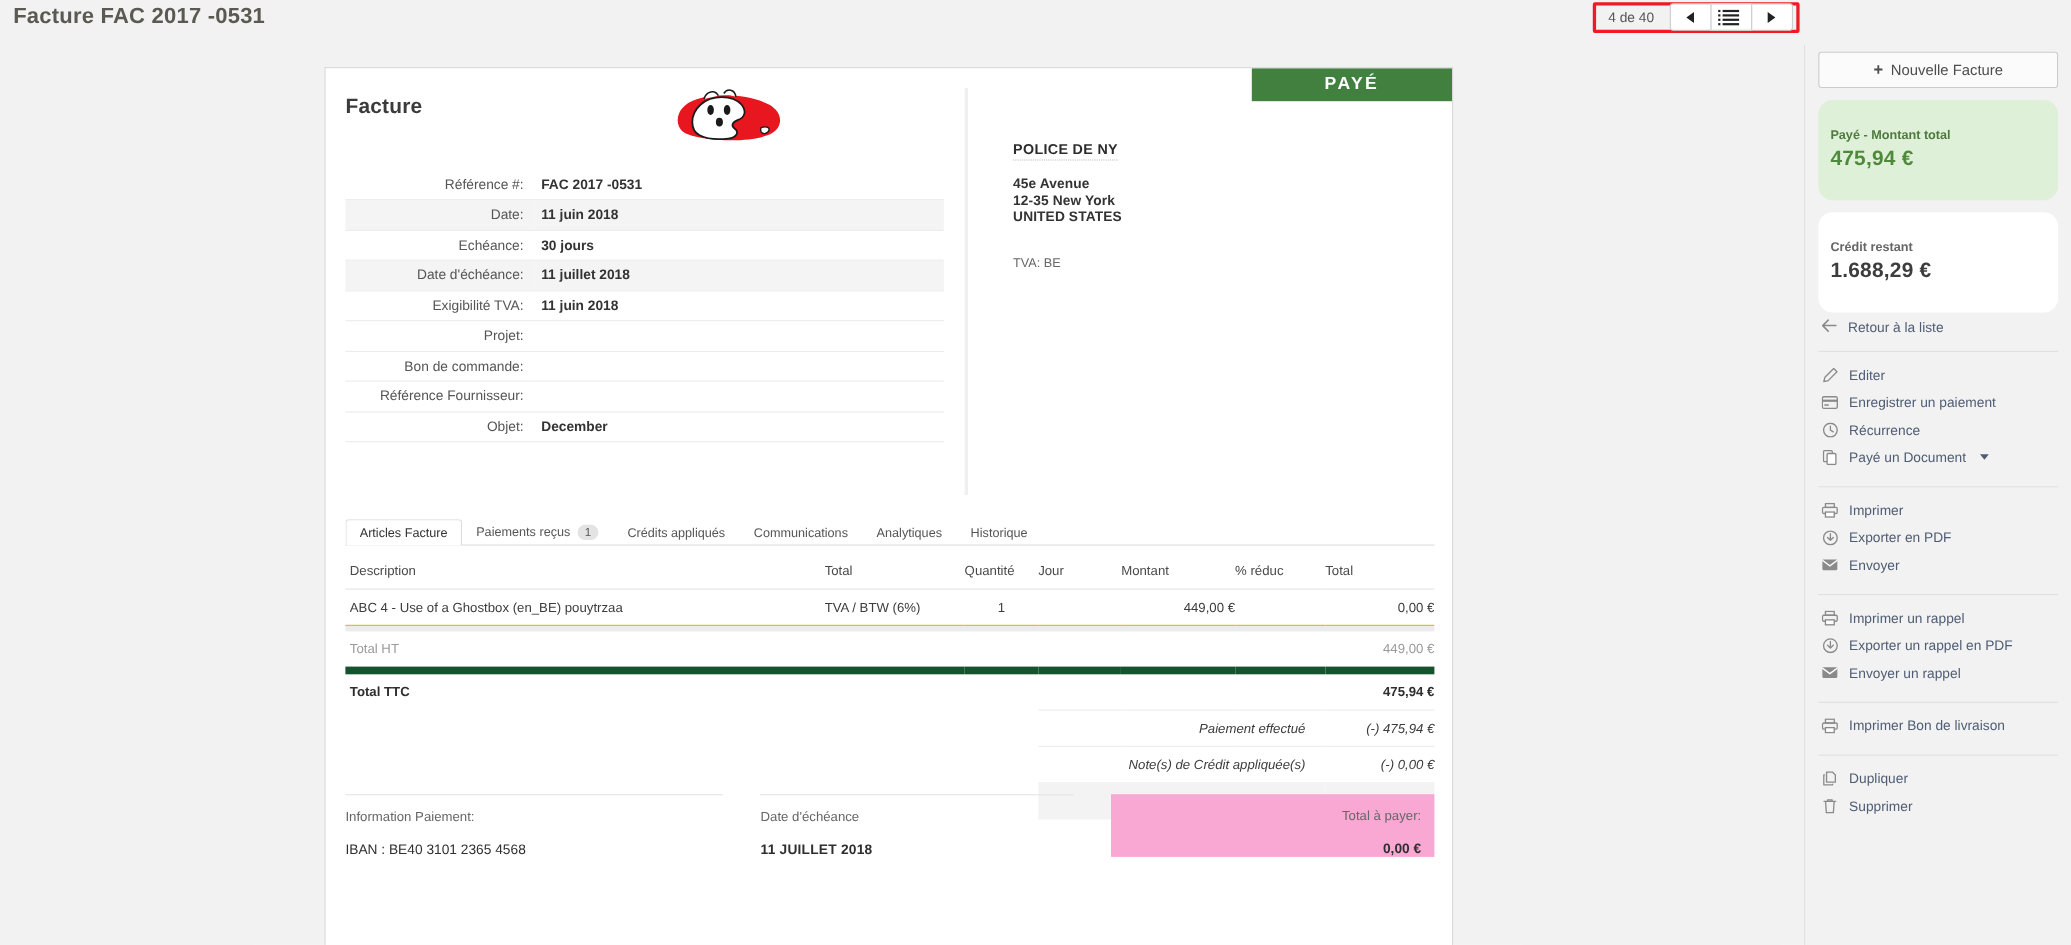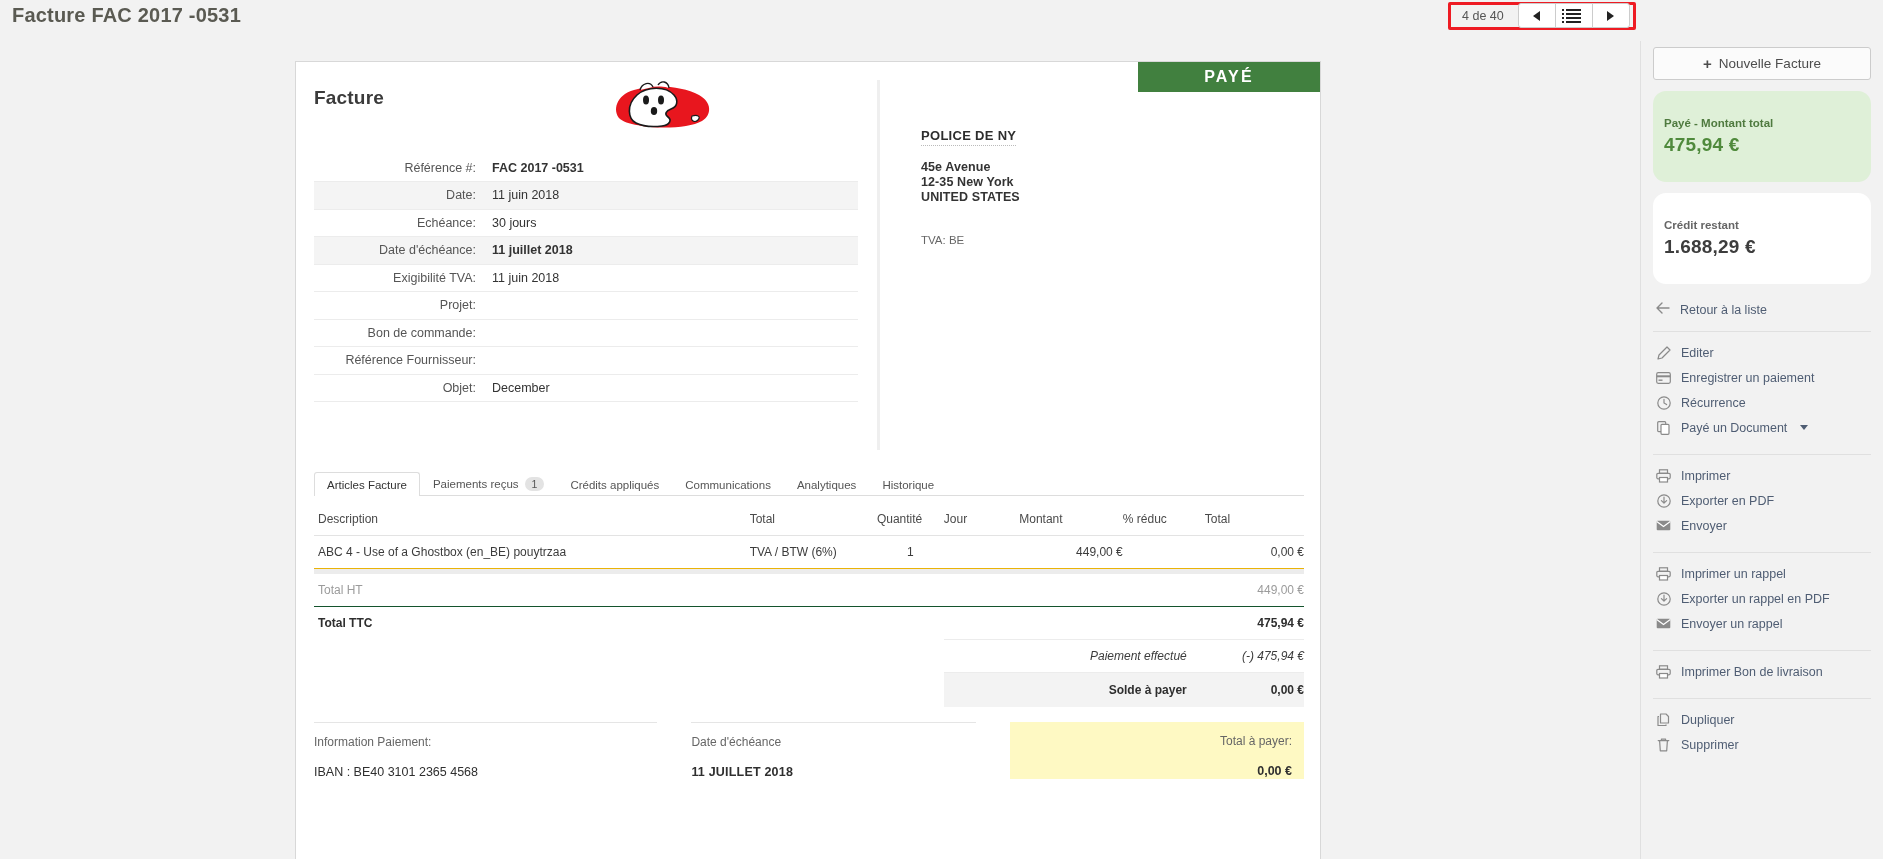--- a/index.html
+++ b/index.html
@@ -69,21 +69,21 @@
 
   
   .fields{
     position:absolute;left:18px;top:92px;width:544px;
     border-collapse:collapse;font-size:12.5px;
   }
   .fields tr{height:27.5px;}
   .fields tr.alt{background:#f4f4f4;}
   .fields td{border-bottom:1px solid #ececec;padding:0;vertical-align:middle;}
   .fields td.lbl{width:162px;text-align:right;color:#555;padding-right:10px;white-space:nowrap;}
-  .fields td.val{color:#333;padding-left:6px;}
+  .fields td.val{color:#333;padding-left:6px;font-weight:bold;}
   .fields td.val.b{font-weight:bold;}
 
   
   .addr{position:absolute;left:625px;top:66px;font-size:12.5px;line-height:15px;}
   .addr .name{
     font-weight:bold;font-size:13px;color:#2d2d2d;letter-spacing:.3px;
     border-bottom:1px dotted #bbb;display:inline-block;padding-bottom:2px;
   }
   .addr .lines{margin-top:14px;font-weight:bold;color:#333;letter-spacing:.1px;}
   .addr .tva{margin-top:28px;font-size:11.5px;color:#666;font-weight:normal;}
@@ -118,36 +118,36 @@
   .items td{padding:9px 0;border-bottom:1px solid #eab308;color:#3c3c3c;}
   .col-desc{width:400px;padding-left:4px!important;}
   .col-taxe{width:118px;}
   .col-qte{width:62px;text-align:center;}
   .col-jour{width:70px;}
   .col-mont{width:96px;text-align:right;}
   .col-red{width:76px;text-align:right;padding-right:4px;}
   .col-tot{width:92px;text-align:right;padding-right:4px;}
 
   .sep-row td{height:5px;padding:0;background:#ececec;border:none;}
-  .tr-ht td{color:#9b9b9b;border-bottom:1px solid #14532d;}
+  .tr-ht td{color:#9b9b9b;border-bottom:7px solid #14532d;}
   .tr-ttc td{font-weight:bold;color:#2e2e2e;border-bottom:none;}
   .tr-pay td{font-style:italic;color:#3c3c3c;border-bottom:1px solid #ececec;border-top:1px solid #ececec;}
   .tr-pay td.blank, .tr-note td.blank{border:none;}
   .tr-note td{font-style:italic;color:#3c3c3c;border-bottom:none;}
   .tr-solde td{background:#f3f3f3;font-weight:bold;color:#2e2e2e;border:none;padding:10px 0;}
   .tr-solde td.blank{background:#fff;}
   .tr-ttc td.blank{border-bottom:none;}
   .pay-lbl{text-align:right;padding-right:18px!important;}
 
   
   .footer{position:absolute;left:18px;top:660px;width:990px;display:flex;gap:34px;}
   .fcol{padding-top:12px;border-top:1px solid #e5e5e5;}
   .fcol1{width:348px;}
   .fcol2{width:288px;}
-  .fcol3{width:298px;background:#fef9c3;border-top:none;padding:12px 12px 0 12px;box-sizing:border-box;text-align:right;}
+  .fcol3{width:298px;background:#f9a8d4;border-top:none;padding:12px 12px 0 12px;box-sizing:border-box;text-align:right;}
   .fcol .h{font-size:12px;color:#666;}
   .fcol .v{font-size:12.5px;color:#2f2f2f;margin-top:16px;}
   .fcol2 .v{font-weight:bold;letter-spacing:.2px;}
   .fcol3 .v{font-weight:bold;}
 
   
   .sidebar{
     position:absolute;left:1640px;top:41px;width:243px;height:818px;
     background:#f2f2f2;border-left:1px solid #e0e0e0;
     padding:0 12px;box-sizing:border-box;
@@ -165,21 +165,21 @@
   .card.green{background:#dff0d8;}
   .card.white{background:#fff;}
   .card .ct{font-size:11.5px;font-weight:bold;}
   .card .cv{font-size:19px;font-weight:bold;margin-top:5px;letter-spacing:.2px;}
   .card.green .ct{color:#4f7a3f;}
   .card.green .cv{color:#4f8a3c;}
   .card.white .ct{color:#666;}
   .card.white .cv{color:#3d3d3d;}
 
   .back{
-    margin-top:18px;display:flex;align-items:center;gap:10px;
+    margin-top:6px;display:flex;align-items:center;gap:10px;
     font-size:12.5px;color:#4f5d73;cursor:pointer;padding-left:3px;
   }
   .hr{height:1px;background:#e0e0e0;margin:14px 0 8px 0;}
   .mitem{
     display:flex;align-items:center;gap:10px;
     font-size:12.5px;color:#4f5d73;cursor:pointer;
     padding:5px 0 5px 3px;white-space:nowrap;
   }
   .mitem .ic{
     width:15px;height:15px;flex:0 0 15px;
@@ -355,20 +355,27 @@
         </tr>
 
         <tr class="tr-pay">
           <td class="col-desc blank"></td>
           <td class="col-taxe blank"></td>
           <td class="col-qte blank"></td>
           <td colspan="3" class="pay-lbl">Paiement effectué</td>
           <td class="col-tot">(-) 475,94 €</td>
         </tr>
 
+        <tr class="tr-note">
+          <td class="col-desc blank"></td>
+          <td class="col-taxe blank"></td>
+          <td class="col-qte blank"></td>
+          <td colspan="3" class="pay-lbl">Note(s) de Crédit appliquée(s)</td>
+          <td class="col-tot">(-) 0,00 €</td>
+        </tr>
 
         <tr class="tr-solde">
           <td class="col-desc blank"></td>
           <td class="col-taxe blank"></td>
           <td class="col-qte blank"></td>
           <td colspan="3" class="pay-lbl">Solde à payer</td>
           <td class="col-tot">0,00 €</td>
         </tr>
       </tbody>
     </table>

